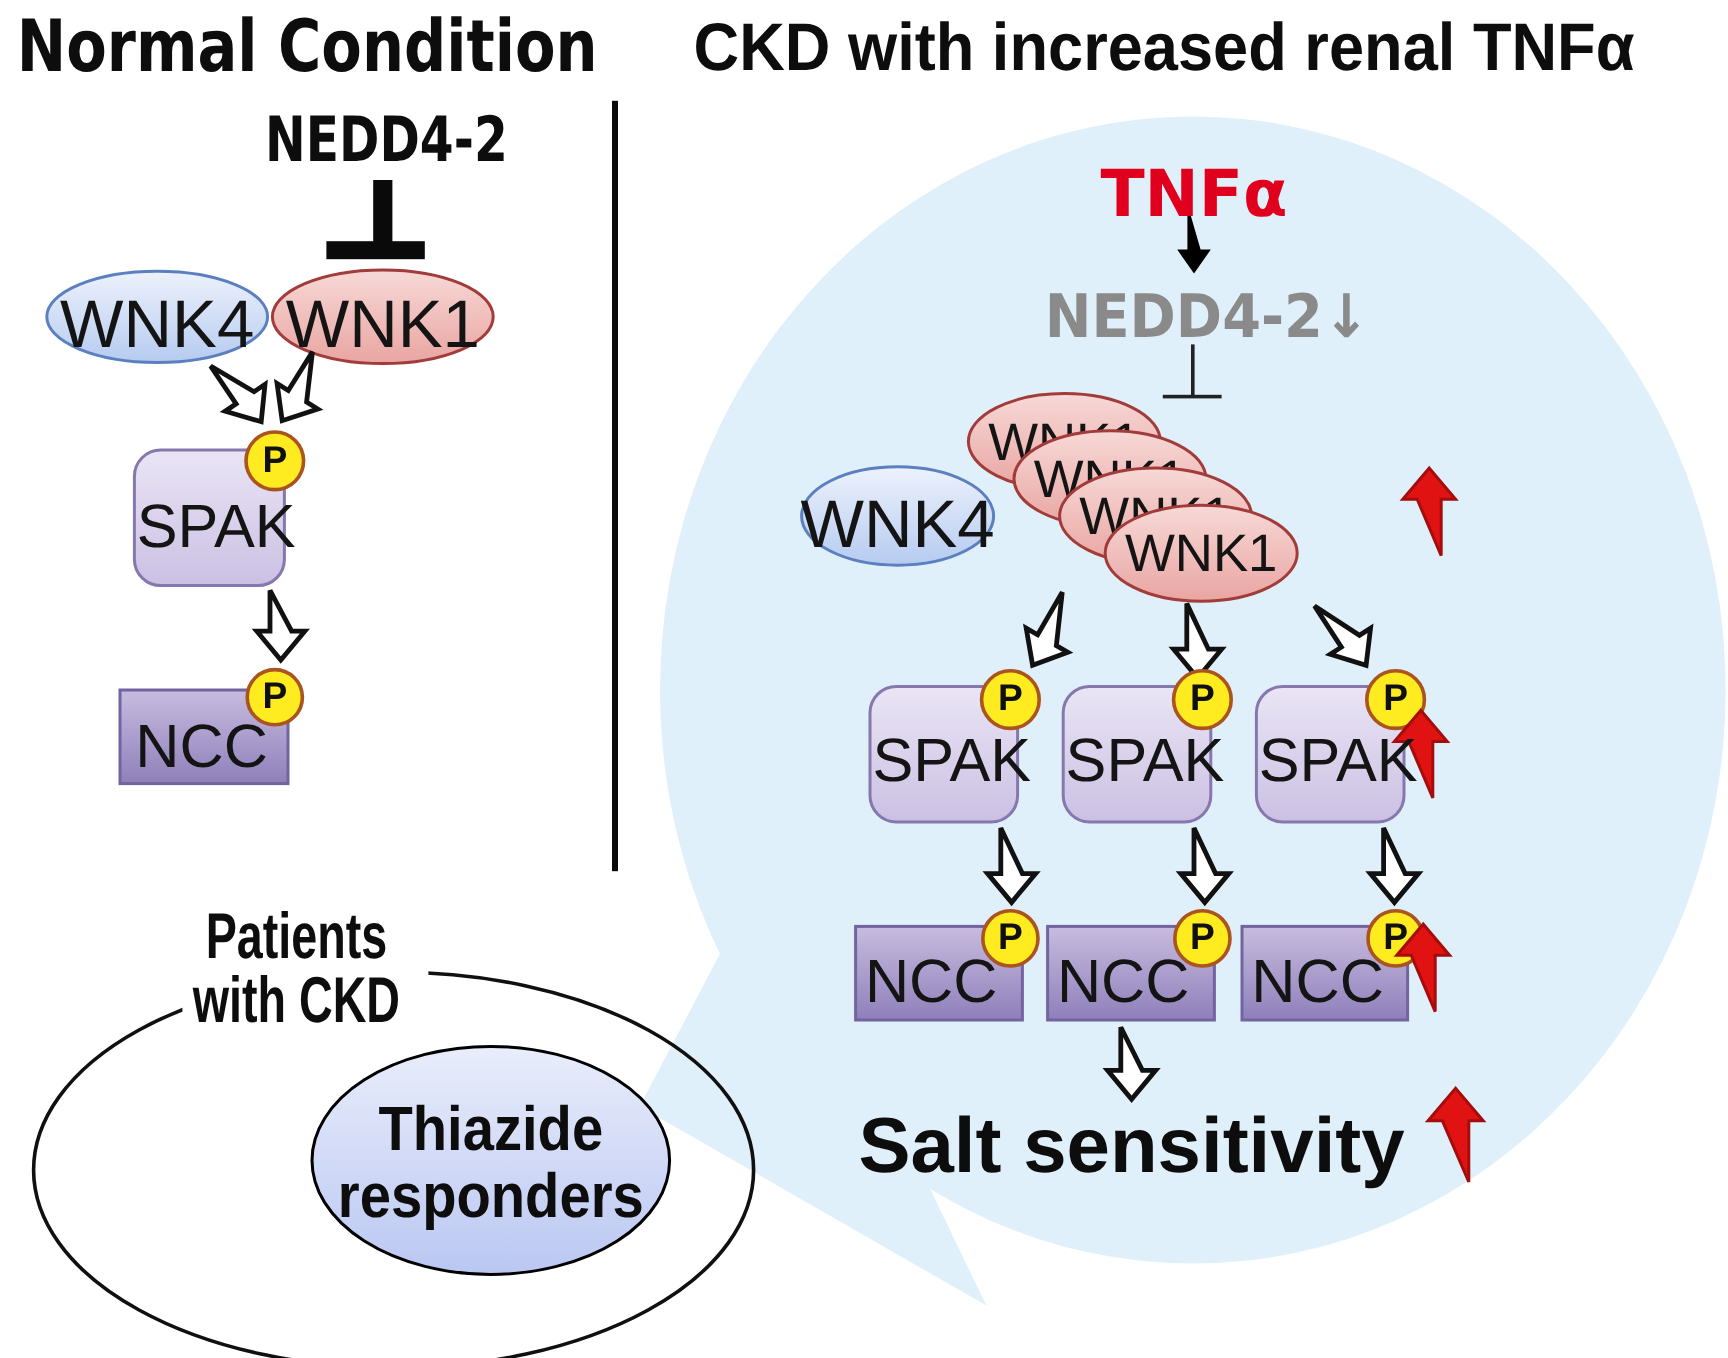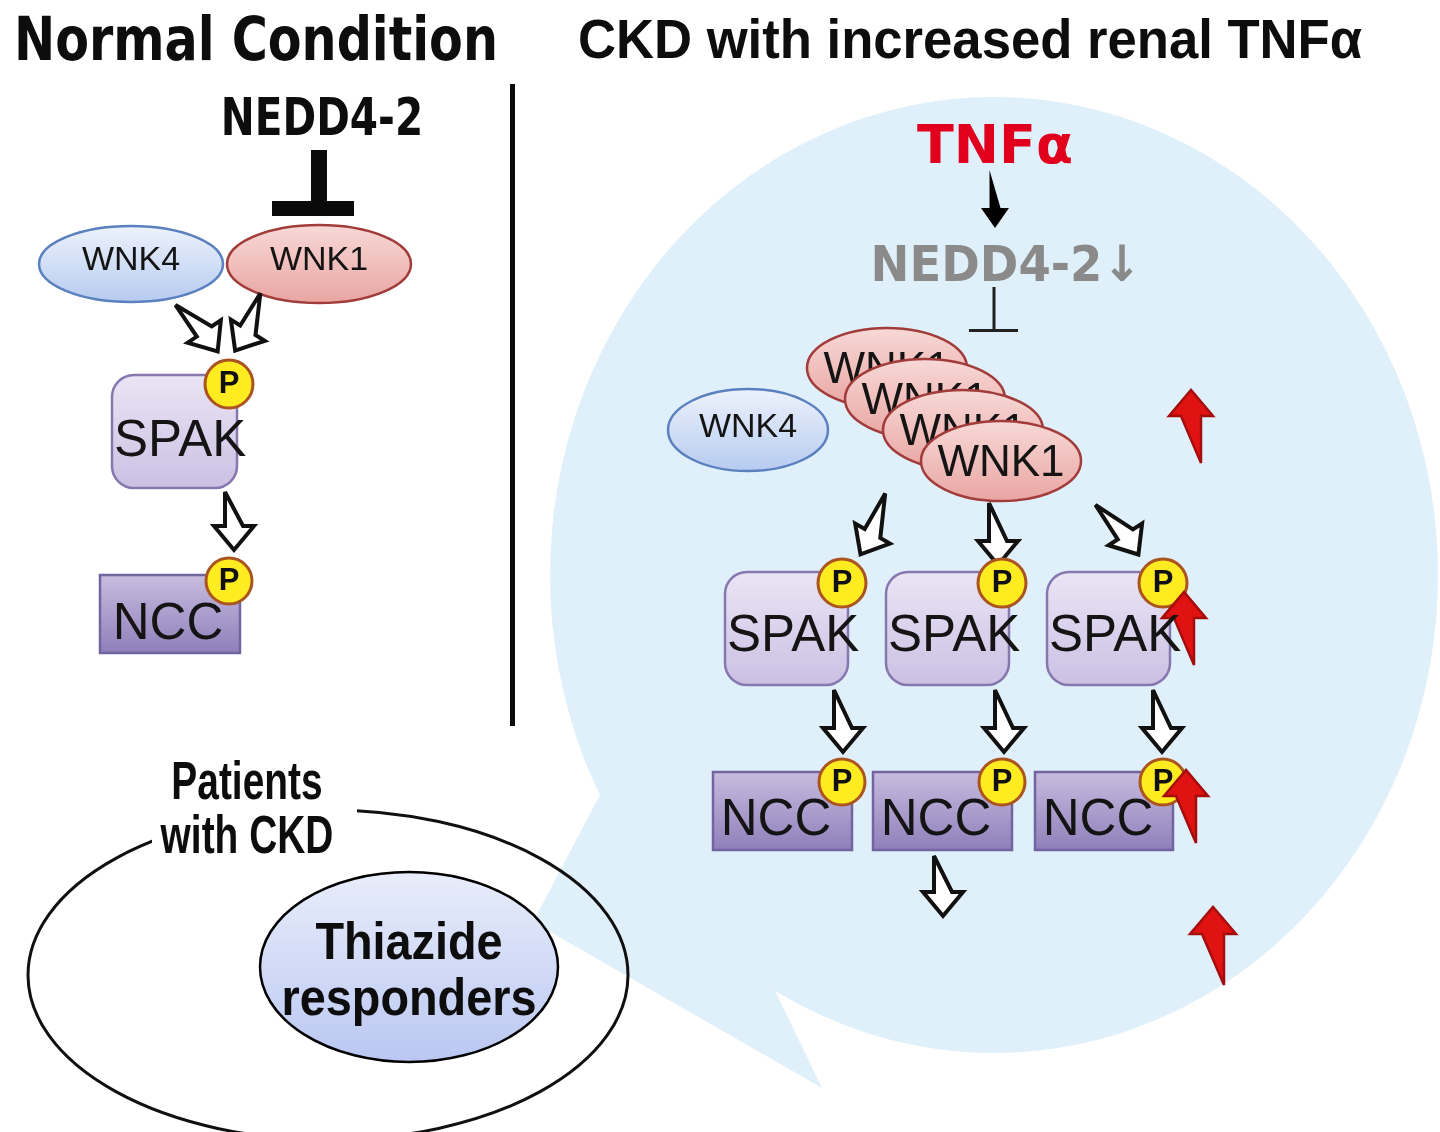--- a/index.html
+++ b/index.html
@@ -12,21 +12,21 @@
   .txt{position:absolute;line-height:1.05;white-space:nowrap;color:var(--ink);
        text-align:center;}
   .tl{font-family:"DejaVu Sans",sans-serif;font-weight:bold;font-size:60px;
       transform:scaleX(.82);transform-origin:left center;text-align:left;}
   .tr{font-weight:bold;font-size:56px;transform:scaleX(.94);transform-origin:center;}
   .nedd{font-family:"DejaVu Sans",sans-serif;font-weight:bold;font-size:52px;
         transform:scaleX(.78);transform-origin:center;}
   .neddr{font-family:"DejaVu Sans",sans-serif;font-weight:bold;font-size:50px;
          color:var(--gray-text);transform:scaleX(.93);transform-origin:center;}
   .tnfa{font-family:"DejaVu Sans",sans-serif;font-weight:bold;font-size:54px;color:var(--red-text);}
-  .prot{font-size:34px;color:var(--label);}
+  .prot{font-size:56px;color:var(--label);}
   .prot-s{font-size:51px;color:var(--label);}
   .pmark{font-weight:bold;font-size:31px;color:#101010;width:40px;}
   .cond{font-weight:bold;}
   .patients{font-size:54px;transform:scaleX(.72);transform-origin:center;}
   .thia{font-size:52px;font-weight:bold;transform:scaleX(.9);transform-origin:center;}
   .salt{font-size:65px;font-weight:bold;}
   .svg-label{font-family:"Liberation Sans",sans-serif;font-size:44px;fill:var(--label);
              text-anchor:middle;}
 </style>
 </head>
@@ -144,37 +144,38 @@
 <div class="txt tr" style="left:554px;top:10px;width:800px;">CKD with increased renal TNFα</div>
 
 <div class="txt nedd" style="left:172px;top:90px;width:300px;">NEDD4-2</div>
 <div class="txt prot" style="left:41px;top:241px;width:180px;">WNK4</div>
 <div class="txt prot" style="left:229px;top:241px;width:180px;">WNK1</div>
 <div class="txt prot-s" style="left:114px;top:412px;width:120px;">SPAK</div>
 <div class="txt pmark" style="left:209px;top:367px;">P</div>
 <div class="txt prot-s" style="left:108px;top:595px;width:120px;">NCC</div>
 <div class="txt pmark" style="left:209px;top:564px;">P</div>
 
-<div class="txt tnfa" style="left:895px;top:117px;width:200px;">TNFα</div>
+<div class="txt tnfa" style="left:895px;top:134px;width:200px;">TNFα</div>
 <div class="txt neddr" style="left:856px;top:238px;width:300px;">NEDD4-2↓</div>
 <div class="txt prot" style="left:658px;top:408px;width:180px;">WNK4</div>
 
 <div class="txt prot-s" style="left:727px;top:607px;width:120px;">SPAK</div>
 <div class="txt prot-s" style="left:888px;top:607px;width:120px;">SPAK</div>
 <div class="txt prot-s" style="left:1049px;top:607px;width:120px;">SPAK</div>
 <div class="txt pmark" style="left:822px;top:566px;">P</div>
 <div class="txt pmark" style="left:982px;top:566px;">P</div>
 <div class="txt pmark" style="left:1143px;top:566px;">P</div>
 
 <div class="txt prot-s" style="left:716px;top:791px;width:120px;">NCC</div>
 <div class="txt prot-s" style="left:876px;top:791px;width:120px;">NCC</div>
 <div class="txt prot-s" style="left:1038px;top:791px;width:120px;">NCC</div>
 <div class="txt pmark" style="left:822px;top:765px;">P</div>
 <div class="txt pmark" style="left:982px;top:765px;">P</div>
 <div class="txt pmark" style="left:1143px;top:765px;">P</div>
 
+<div class="txt salt" style="left:693px;top:921px;width:500px;">Salt sensitivity</div>
 
 <div class="txt cond patients" style="left:97px;top:752px;width:300px;">Patients</div>
 <div class="txt cond patients" style="left:97px;top:806px;width:300px;">with CKD</div>
 <div class="txt thia" style="left:259px;top:914px;width:300px;">Thiazide</div>
 <div class="txt thia" style="left:259px;top:970px;width:300px;">responders</div>
 
 </div>
 
 </body></html>

